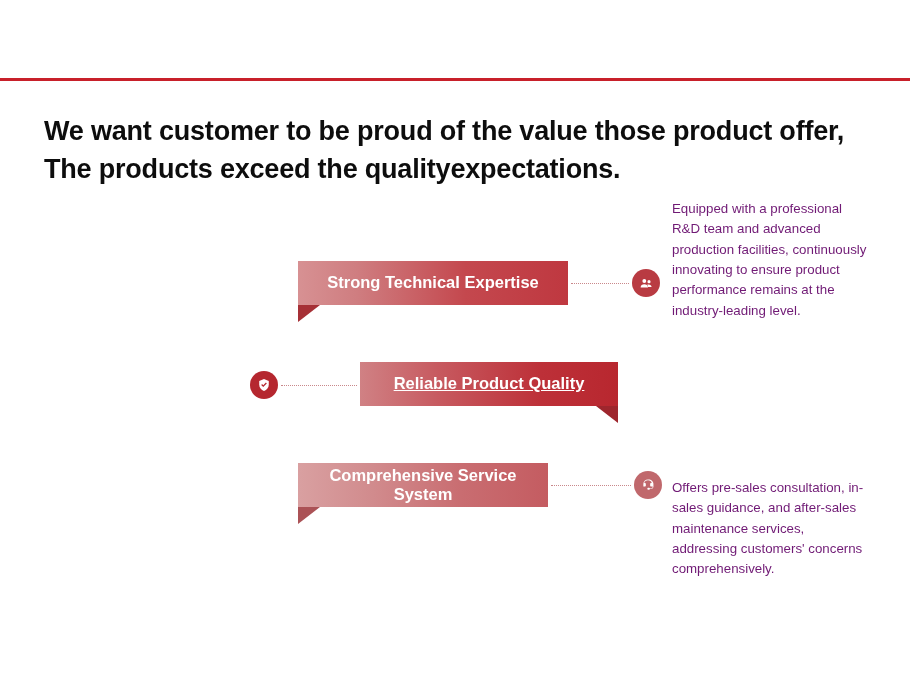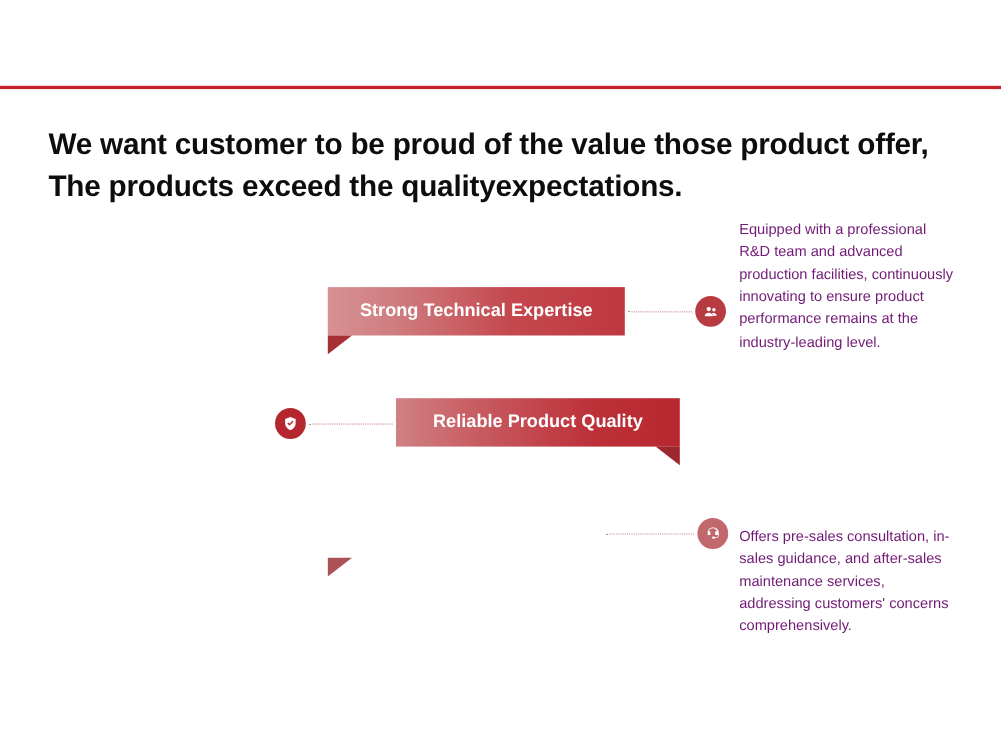--- a/index.html
+++ b/index.html
@@ -79,20 +79,21 @@
     border-top: 17px solid #a63036;
     border-right: 22px solid transparent;
   }
 
   
   #ribbon-2 {
     left: 360px;
     top: 362px;
     width: 258px;
     background: linear-gradient(to right, #d08184 0%, #c75a60 30%, #bd3038 70%, #b8272f 100%);
+    text-decoration: underline;
   }
   #tail-2 {
     left: 596px;
     top: 406px;
     border-top: 17px solid #9e262d;
     border-left: 22px solid transparent;
   }
 
   
   #ribbon-3 {
@@ -196,20 +197,23 @@
   <div class="connector" id="conn-2"></div>
 
   <div class="icon-badge" id="icon-2">
     <svg width="14" height="14" viewBox="0 0 24 24" fill="#ffffff">
       <path d="M12 1.8 3.8 5.1v6.2c0 5.2 3.4 9.6 8.2 11 4.8-1.4 8.2-5.8 8.2-11V5.1z"></path>
       <path d="M10.7 15.4 7.2 11.9l1.5-1.5 2 2 4.6-4.6 1.5 1.5z" fill="#b5272f"></path>
     </svg>
   </div>
 
 
+  <div class="ribbon two-line" id="ribbon-3">
+    <span>Comprehensive Service System</span>
+  </div>
   <div class="ribbon-tail" id="tail-3"></div>
 
   <div class="connector" id="conn-3"></div>
 
   <div class="icon-badge" id="icon-3">
     <svg width="14" height="14" viewBox="0 0 24 24" fill="#ffffff">
       <path d="M12 2.6c-4.5 0-8 3.4-8 7.8v4.1h2.9c.8 0 1.4-.6 1.4-1.4v-3.1c0-.8-.6-1.4-1.4-1.4H5.6C6.2 5.9 8.8 4 12 4s5.8 1.9 6.4 4.6h-1.3c-.8 0-1.4.6-1.4 1.4v3.1c0 .8.6 1.4 1.4 1.4H20v.9c0 1.4-1.1 2.5-2.5 2.5h-2.2a1.6 1.6 0 0 0-1.5-1.1h-1.4a1.6 1.6 0 0 0 0 3.2h1.4c.7 0 1.3-.45 1.5-1.1h2.2c2.1 0 3.8-1.7 3.8-3.8v-4.7c0-4.4-3.6-7.8-8.3-7.8z"></path>
     </svg>
   </div>
 

